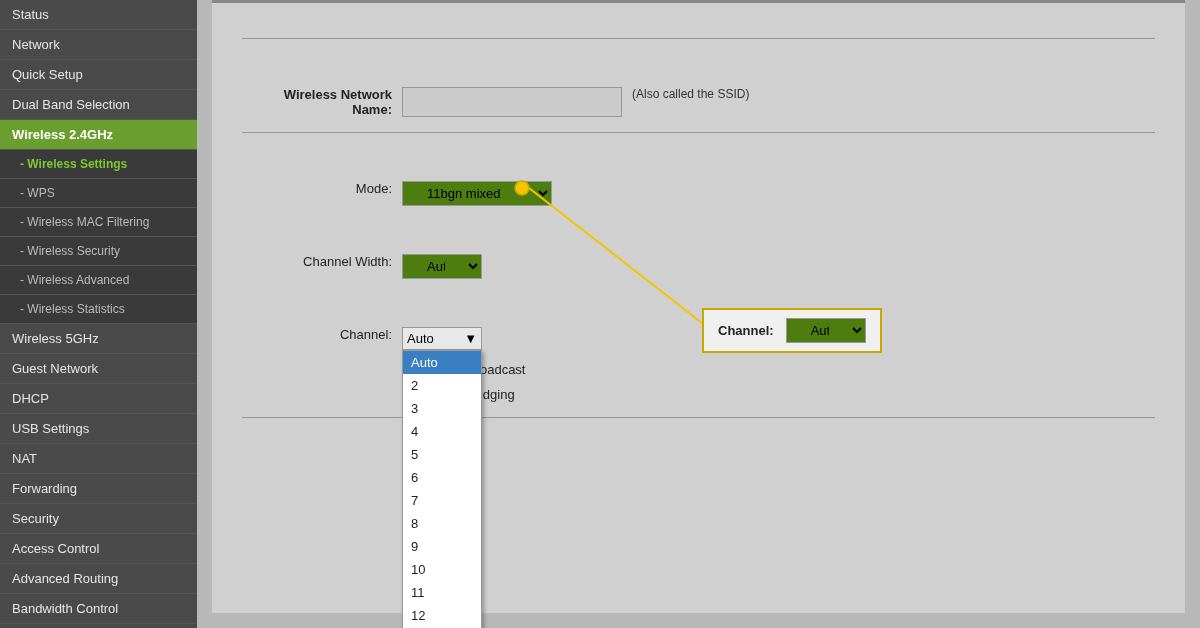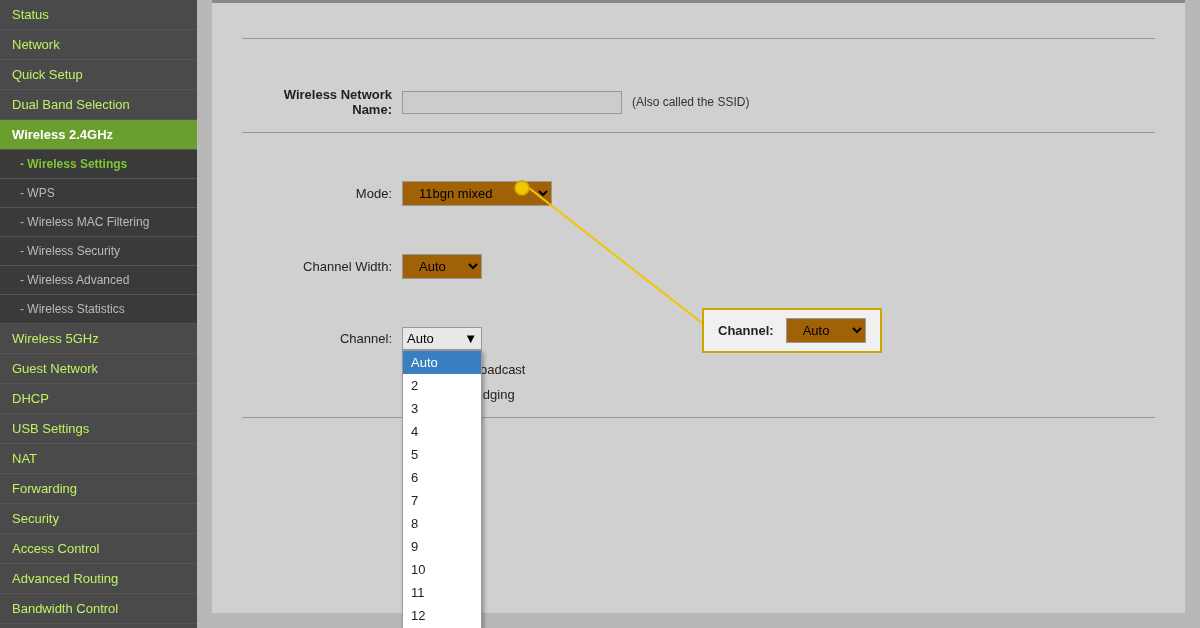--- a/index.html
+++ b/index.html
@@ -21,21 +21,21 @@
       color: #ddd;
       display: flex;
       flex-direction: column;
       height: 628px;
       overflow-y: auto;
     }
     .sidebar-item {
       padding: 7px 12px;
       cursor: pointer;
       font-size: 13px;
-      color: #bef264;
+      color: #e5e5e5;
       border-bottom: 1px solid #555;
     }
     .sidebar-item.active {
       background: #6a9e2e;
       color: #fff;
       font-weight: bold;
     }
     .sidebar-item.sub {
       padding-left: 20px;
       font-size: 12px;
@@ -78,21 +78,20 @@
 
     .divider {
       border: none;
       border-top: 1px solid #999;
       margin: 15px 0;
     }
 
     
     .form-row {
       display: flex;
-      align-items: center;
       margin-bottom: 12px;
       margin-top: 48px;
     }
     .form-label {
       text-align: right;
       width: 160px;
       min-width: 160px;
       padding-right: 10px;
       color: #222;
       font-size: 13px;
@@ -106,23 +105,23 @@
 
     input[type="text"] {
       background: #ccc;
       border: 1px solid #999;
       padding: 3px 6px;
       font-size: 13px;
       width: 220px;
     }
 
     select {
-      background: #a16207;
+      background: #4d7c0f;
       border: 1px solid #999;
-      padding: 3px 12px;
+      padding: 3px 20px;
       font-size: 13px;
       cursor: pointer;
     }
     select.mode-select { width: 150px; }
     select.short-select { width: 80px; }
 
     
     .dropdown-container {
       position: relative;
       display: inline-block;

